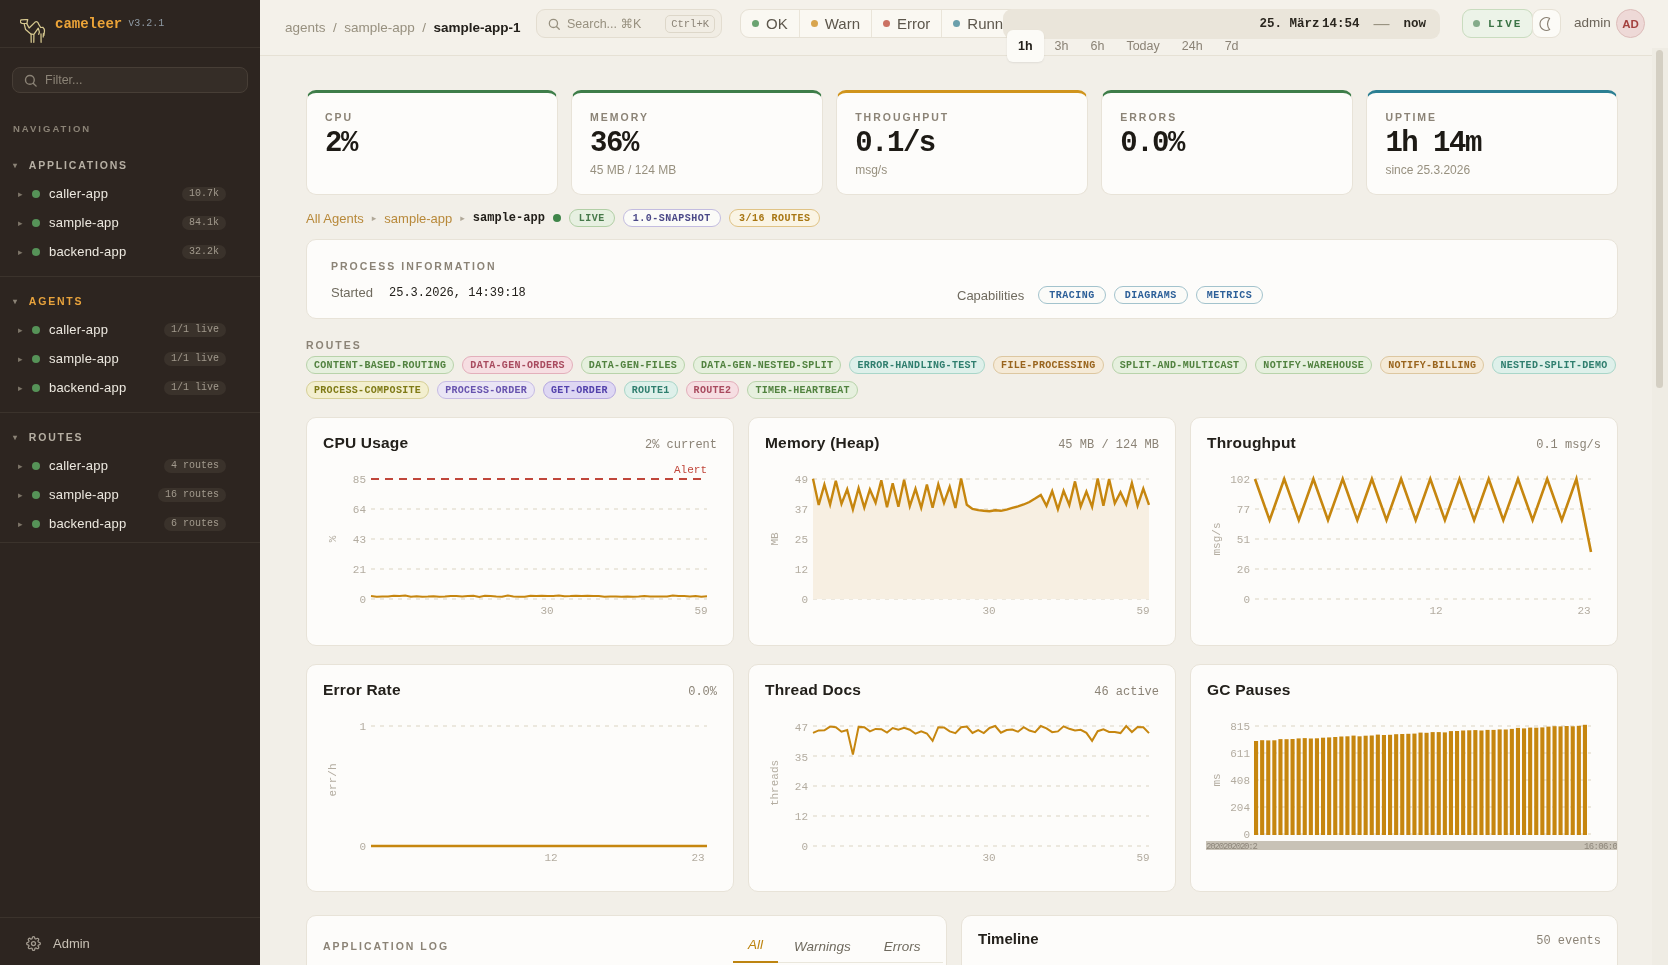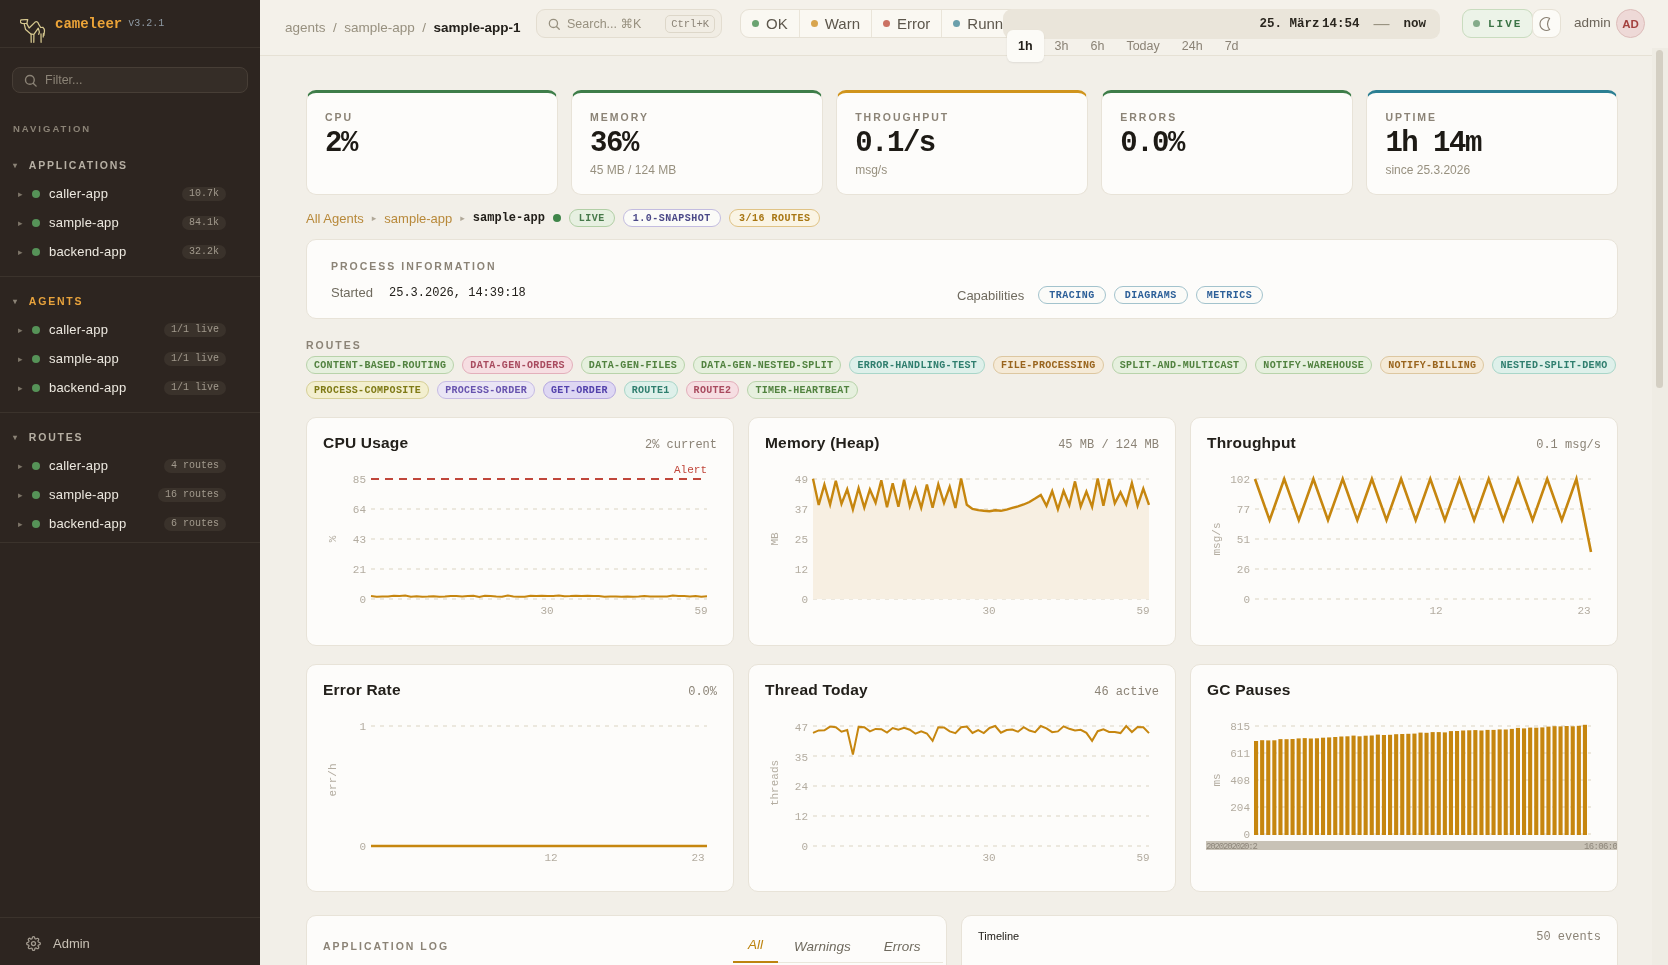--- a/index.html
+++ b/index.html
@@ -88,21 +88,21 @@
 #applog .lblwrap { position:absolute; left:0; top:24px; }
 #applog .lbl { font-size:10.5px; font-weight:bold; letter-spacing:2px; color:#8b8376; }
 #tabs { position:absolute; left:410px; right:3px; top:21px; display:flex; align-items:flex-end; border-bottom:1.5px solid #eae7dc;font-style:italic; }
 #tabs .tab { font-size:13.5px; color:#6f6a5e; padding-bottom:9px; margin-bottom:-1.5px; }
 #tabs .tab.t1 { padding-left:15px; padding-right:15px; }
 #tabs .tab.t2 { margin-left:16px; }
 #tabs .tab.t3 { margin-left:33px; }
 #tabs .tab.on { color:#bd8410; border-bottom:2.5px solid #bd8410; }
 #timeline { flex:1; height:140px; padding:14px 16px 0; }
 #timeline .hd { display:flex; align-items:baseline; }
-#timeline .t { font-size:11px; font-weight:normal; color:#23201b; }
+#timeline .t { font-size:15px; font-weight:bold; color:#23201b; }
 #timeline .v { margin-left:auto; font-family:"Liberation Mono",monospace; font-size:12px; color:#8b8376; }
 
 #scrollbar { position:fixed; right:0; top:48px; width:16px; height:917px; background:#efece4; z-index:9; }
 #scrollbar .thumb { position:absolute; left:4px; top:2px; width:7px; height:338px; background:#d4cfc3; border-radius:4px; }
 </style></head>
 <body>
 
 <div id="main">
     <div id="content">
   <div id="kpis">
@@ -258,21 +258,21 @@
             <text x="59" y="64.5" text-anchor="end" class="tk">1</text>
             <text x="59" y="184.5" text-anchor="end" class="tk">0</text>
             <polyline points="64.0,181.0 400.0,181.0" fill="none" stroke="#c6860f" stroke-width="2.6"></polyline>
             <text x="244" y="196" text-anchor="middle" class="tk">12</text>
             <text x="391" y="196" text-anchor="middle" class="tk">23</text>
             <text x="29" y="115" text-anchor="middle" class="tk" transform="rotate(-90 29 115)">err/h</text>
           </svg>
 </div>
     <div class="card chart" style="height:228px">
 <div class="ch-head">
-            <span class="ch-title">Thread Today</span>
+            <span class="ch-title">Thread Docs</span>
             <span class="ch-val">46 active</span>
           </div>
 <svg width="428" height="228" viewBox="0 0 428 228" style="position:absolute;left:0;top:0">
             <line x1="64.0" y1="61" x2="400.0" y2="61" stroke="#e6e1d5" stroke-width="1.3" stroke-dasharray="4 5"></line>
             <line x1="64.0" y1="91" x2="400.0" y2="91" stroke="#e6e1d5" stroke-width="1.3" stroke-dasharray="4 5"></line>
             <line x1="64.0" y1="121" x2="400.0" y2="121" stroke="#e6e1d5" stroke-width="1.3" stroke-dasharray="4 5"></line>
             <line x1="64.0" y1="151" x2="400.0" y2="151" stroke="#e6e1d5" stroke-width="1.3" stroke-dasharray="4 5"></line>
             <line x1="64.0" y1="181" x2="400.0" y2="181" stroke="#e6e1d5" stroke-width="1.3" stroke-dasharray="4 5"></line>
             <text x="59" y="65.5" text-anchor="end" class="tk">47</text>
             <text x="59" y="95.5" text-anchor="end" class="tk">35</text>

